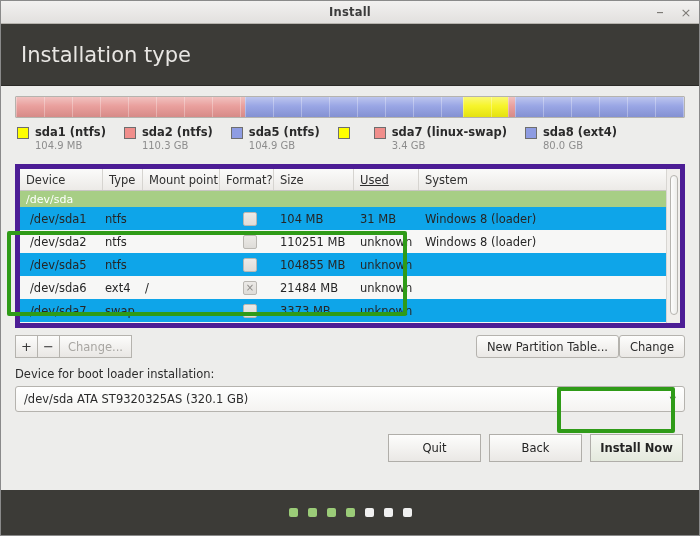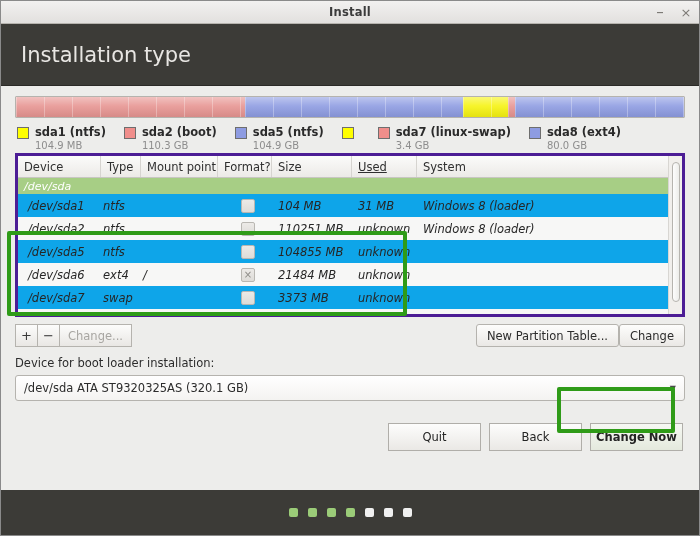--- a/index.html
+++ b/index.html
@@ -112,22 +112,22 @@
   .legend-text .lname {
     font-size: 11.5px; font-weight: bold; color: #2b2b2b; line-height: 14px;
     white-space: nowrap;
   }
   .legend-text .lsize {
     font-size: 10px; color: #8d8d8d; line-height: 13px;
   }
 
   
   #table-wrap {
-    margin-top: 1px;
-    border: 3px solid #4c1d95;
+    margin-top: 12px;
+    border: 5px solid #4c1d95;
     background: #ffffff;
     height: 164px;
     position: relative;
     overflow: hidden;
     flex: 0 0 auto;
   }
   #thead {
     display: flex;
     height: 22px;
     background: linear-gradient(to bottom, #fbfbfa 0%, #eceae7 100%);
@@ -152,21 +152,21 @@
     color: #262626;
     background: #0ea5e9;
   }
   .trow.alt { background: #f7f7f6; }
   .trow.disk {
     background: #a7ce85;
     color: #ffffff;
     height: 16px;
     font-size: 11px;
   }
-  .td { padding-left: 6px; overflow: hidden; white-space: nowrap; display:flex; align-items:center; height:100%;font-style:italic; }
+  .td { padding-left: 6px; overflow: hidden; white-space: nowrap; display:flex; align-items:center; height:100%; }
 
   .chk {
     width: 14px; height: 14px;
     background: linear-gradient(to bottom,#eceae7,#dedcd8);
     border: 1px solid #b9b7b2;
     border-radius: 2px;
     display: flex; align-items: center; justify-content: center;
     font-size: 10px; color: #8e8c88; line-height: 1;
   }
 
@@ -308,21 +308,21 @@
         <div class="legend-item">
           <div class="swatch" style="background-color: rgb(255, 255, 0);"></div>
           <div class="legend-text">
             <div class="lname">sda1 (ntfs)</div>
             <div class="lsize">104.9 MB</div>
           </div>
         </div>
         <div class="legend-item">
           <div class="swatch" style="background-color: rgb(240, 142, 139);"></div>
           <div class="legend-text">
-            <div class="lname">sda2 (boot)</div>
+            <div class="lname">sda2 (ntfs)</div>
             <div class="lsize">110.3 GB</div>
           </div>
         </div>
         <div class="legend-item">
           <div class="swatch" style="background-color: rgb(142, 156, 226);"></div>
           <div class="legend-text">
             <div class="lname">sda5 (ntfs)</div>
             <div class="lsize">104.9 GB</div>
           </div>
         </div>
@@ -445,21 +445,21 @@
 
     <div id="bootlabel">Device for boot loader installation:</div>
     <div id="bootselect">
       <span>/dev/sda   ATA ST9320325AS (320.1 GB)</span>
       <span class="arrow">▼</span>
     </div>
 
     <div id="bottomrow">
       <div class="bigbtn">Quit</div>
       <div class="bigbtn">Back</div>
-      <div class="bigbtn primary">Change Now</div>
+      <div class="bigbtn primary">Install Now</div>
     </div>
 
     <div class="hl" style="left: 6px; top: 145px; width: 400px; height: 85px; border-color: rgb(47, 155, 24);"></div>
     <div class="hl" style="left: 556px; top: 301px; width: 118px; height: 46px; border-color: rgb(47, 155, 24);"></div>
   </div>
 
   <div id="footer">
       <div class="dot on"></div>
       <div class="dot on"></div>
       <div class="dot on"></div>

